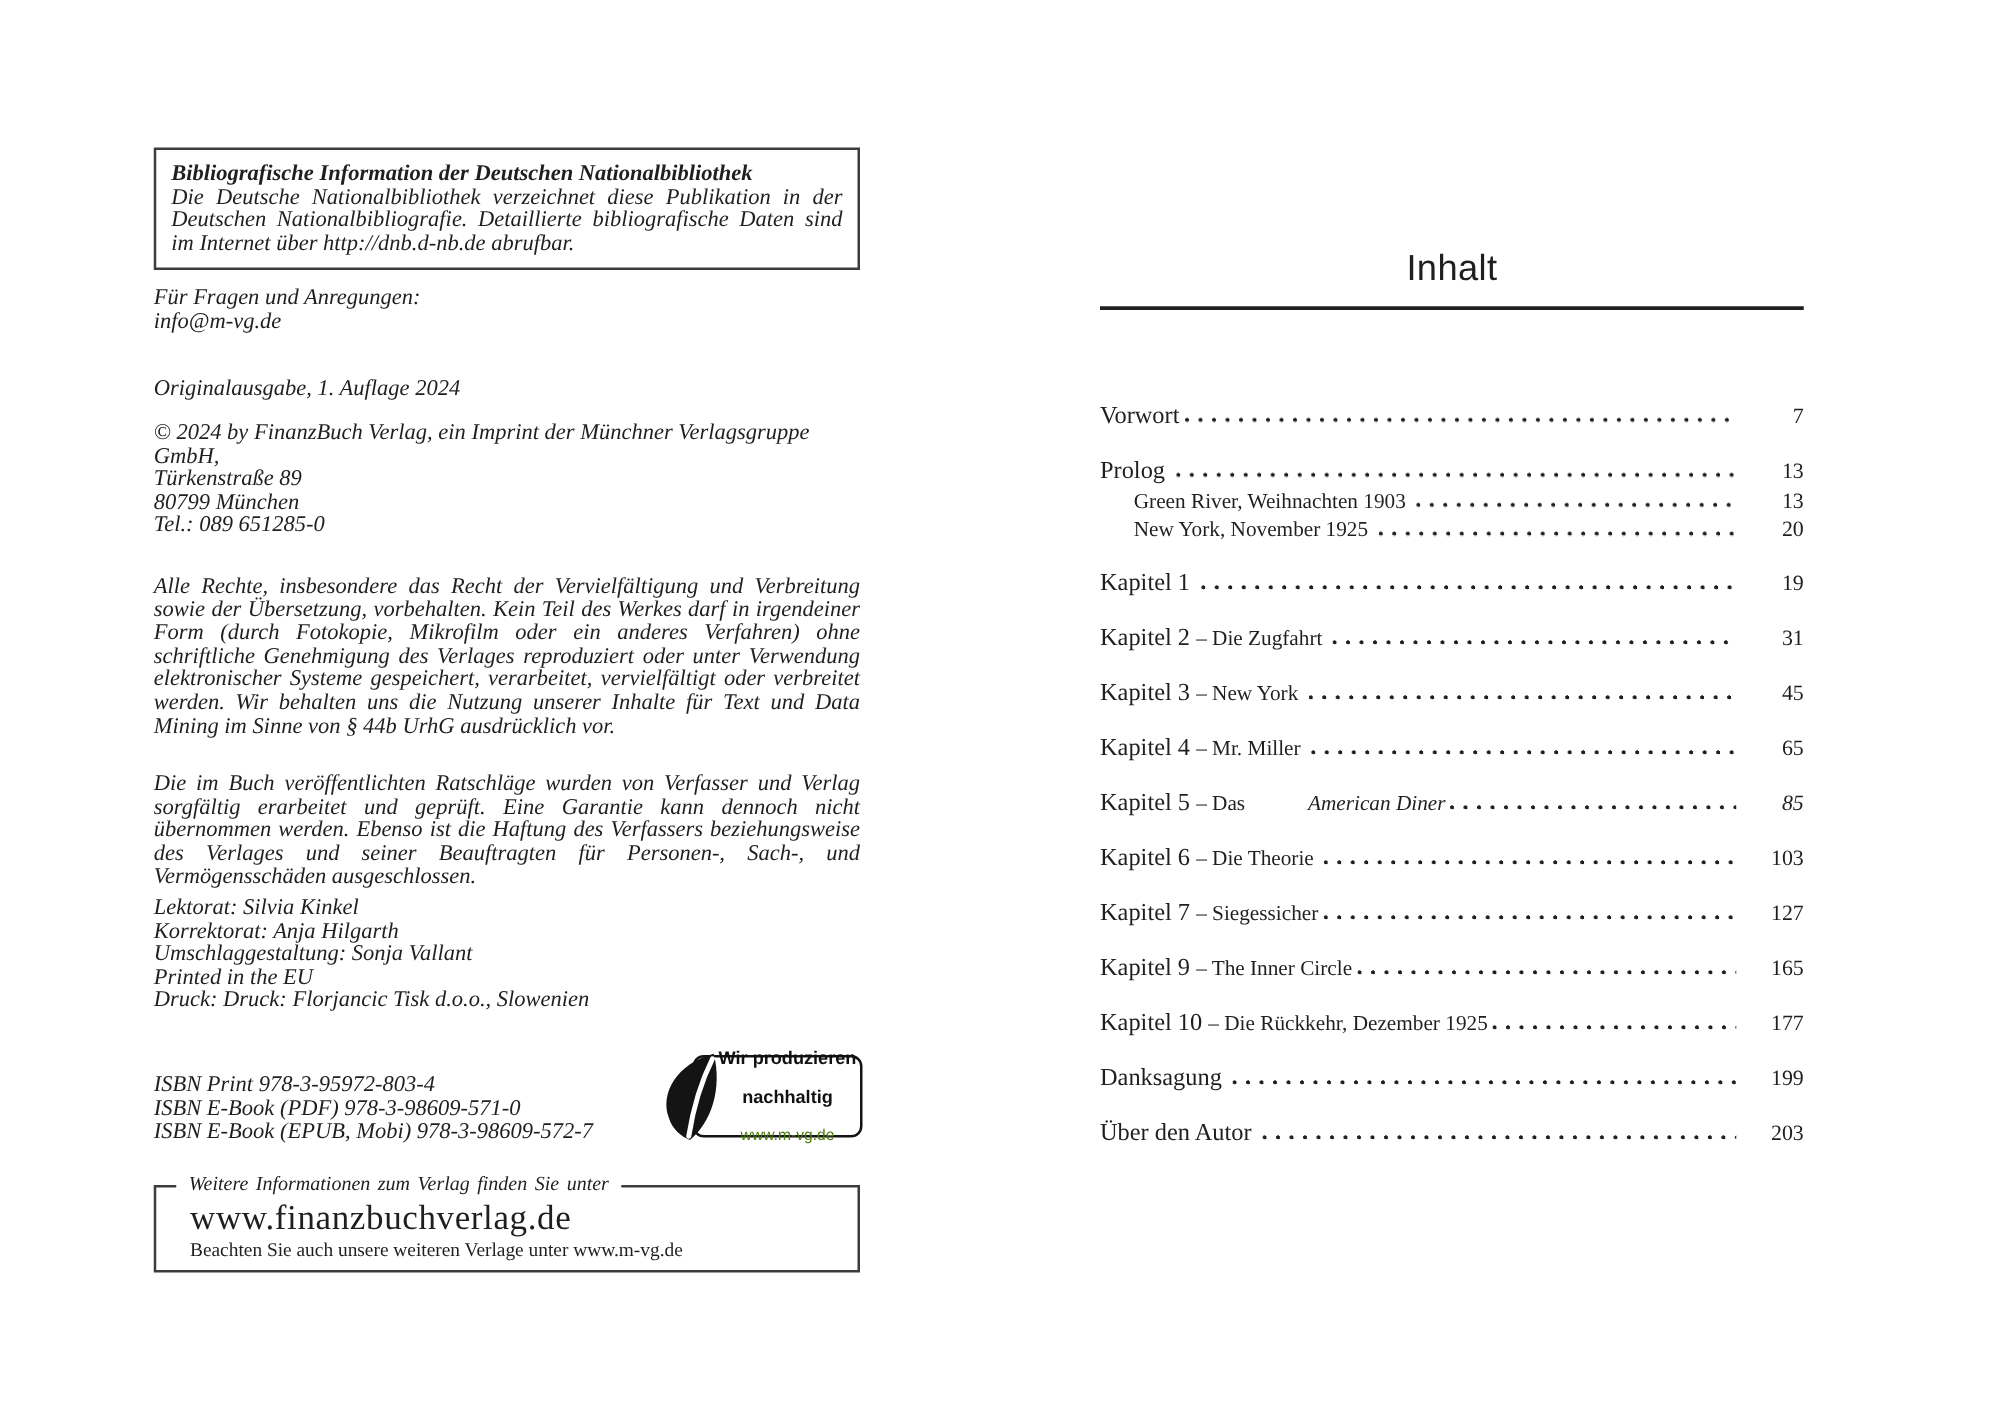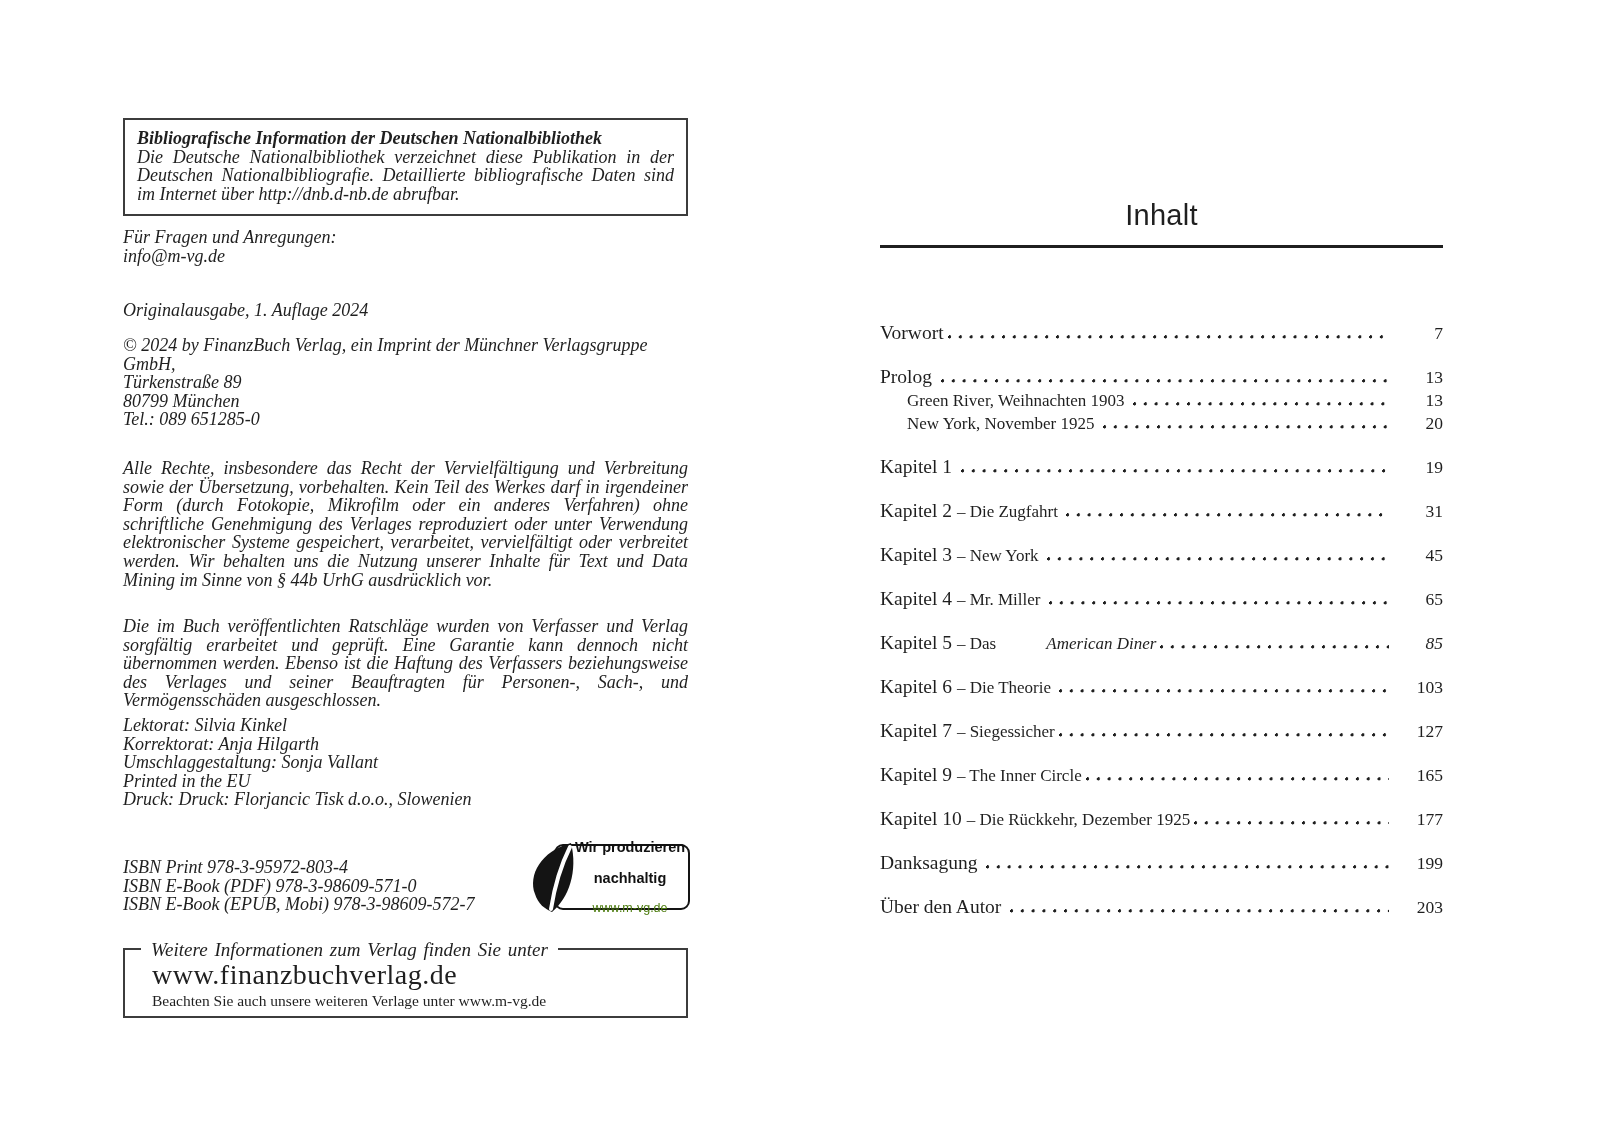--- a/index.html
+++ b/index.html
@@ -33,21 +33,21 @@
   .badge-line{font-weight:bold;font-size:14.5px;line-height:16px;color:#111;}
   .badge-url{font-size:12.5px;line-height:15px;color:#4d7c0f;}
   .leaf{position:absolute;left:0;top:0;z-index:2;}
 
   
   .pub-box{
     top:948px;height:70px;border:2px solid #3c3c3c;box-sizing:border-box;
   }
   .pub-legend{
     position:absolute;top:-11px;left:16px;background:#fff;padding:0 10px;
-    font-style:italic;font-size:19px;word-spacing:2px;
+    font-style:italic;font-size:16px;word-spacing:2px;
   }
   .pub-url{margin:9px 0 0 27px;font-size:28px;line-height:31px;letter-spacing:0.5px;}
   .pub-note{margin:2px 0 0 27px;font-size:15.5px;}
 
   
   .inhalt-title{
     left:880px;top:199px;width:563px;text-align:center;
     font-family:"Liberation Sans", sans-serif;font-size:29px;letter-spacing:0.3px;
   }
   .inhalt-rule{left:880px;top:245px;width:563px;height:2.5px;background:#1f1f1f;}

